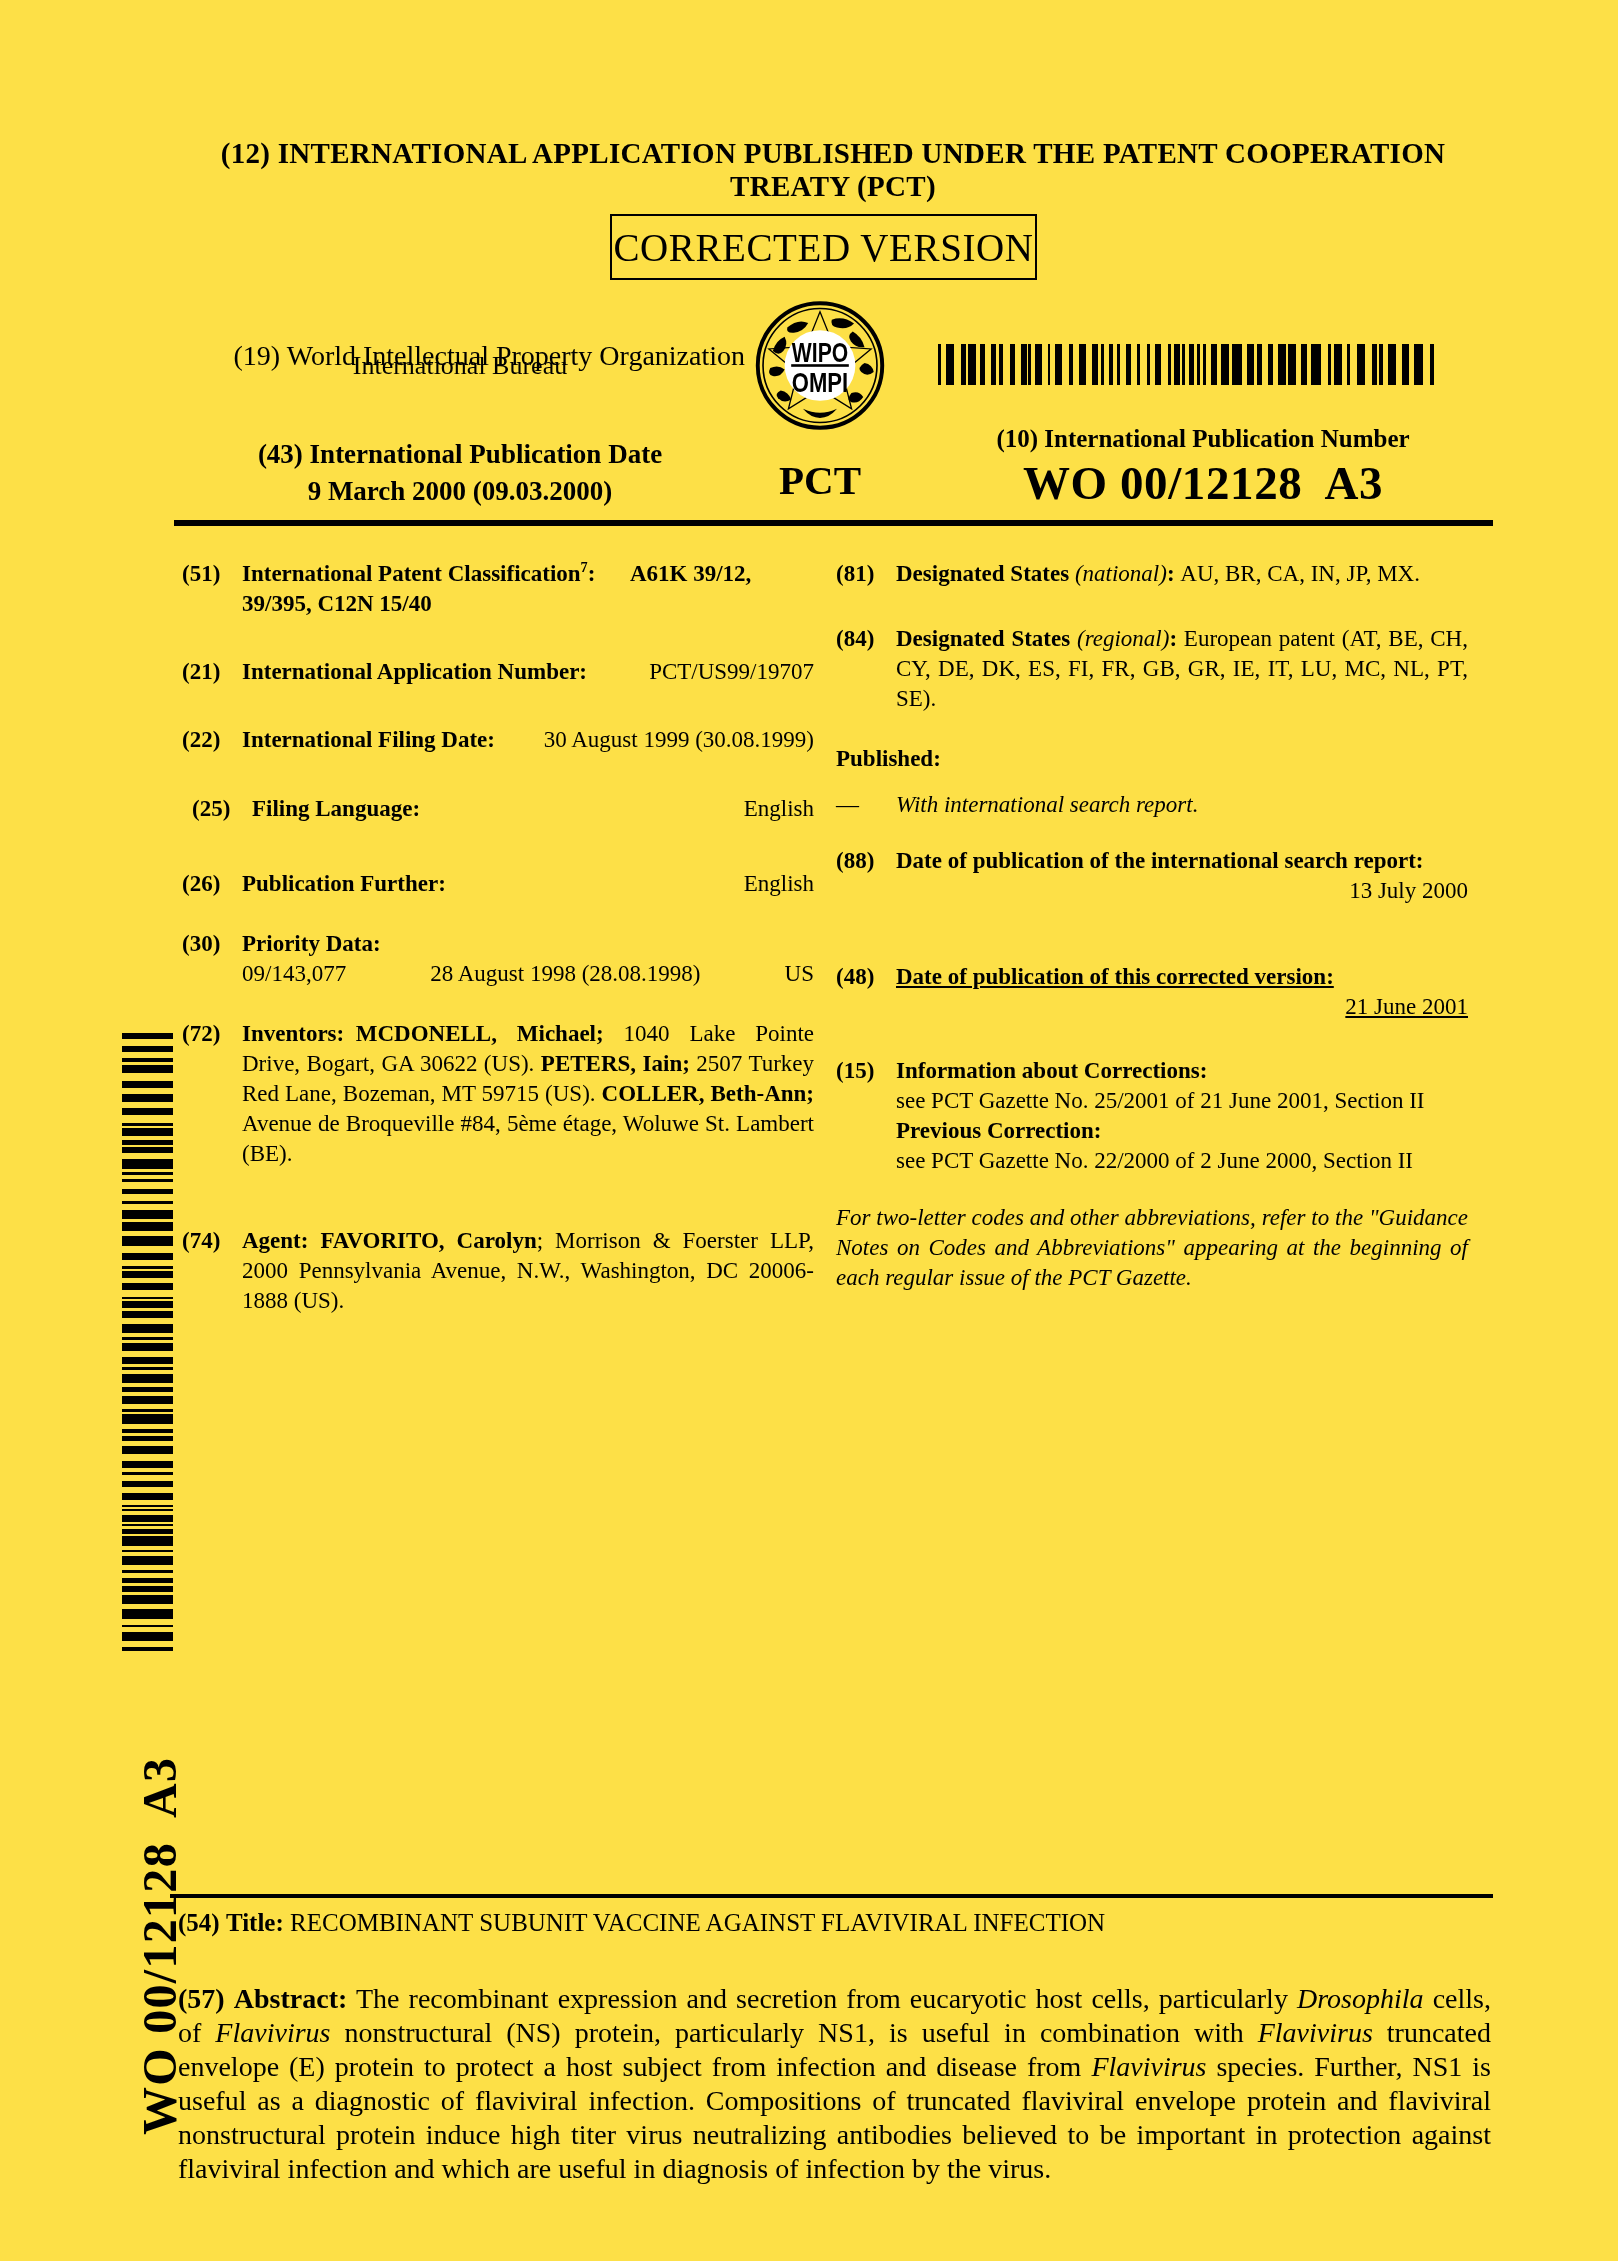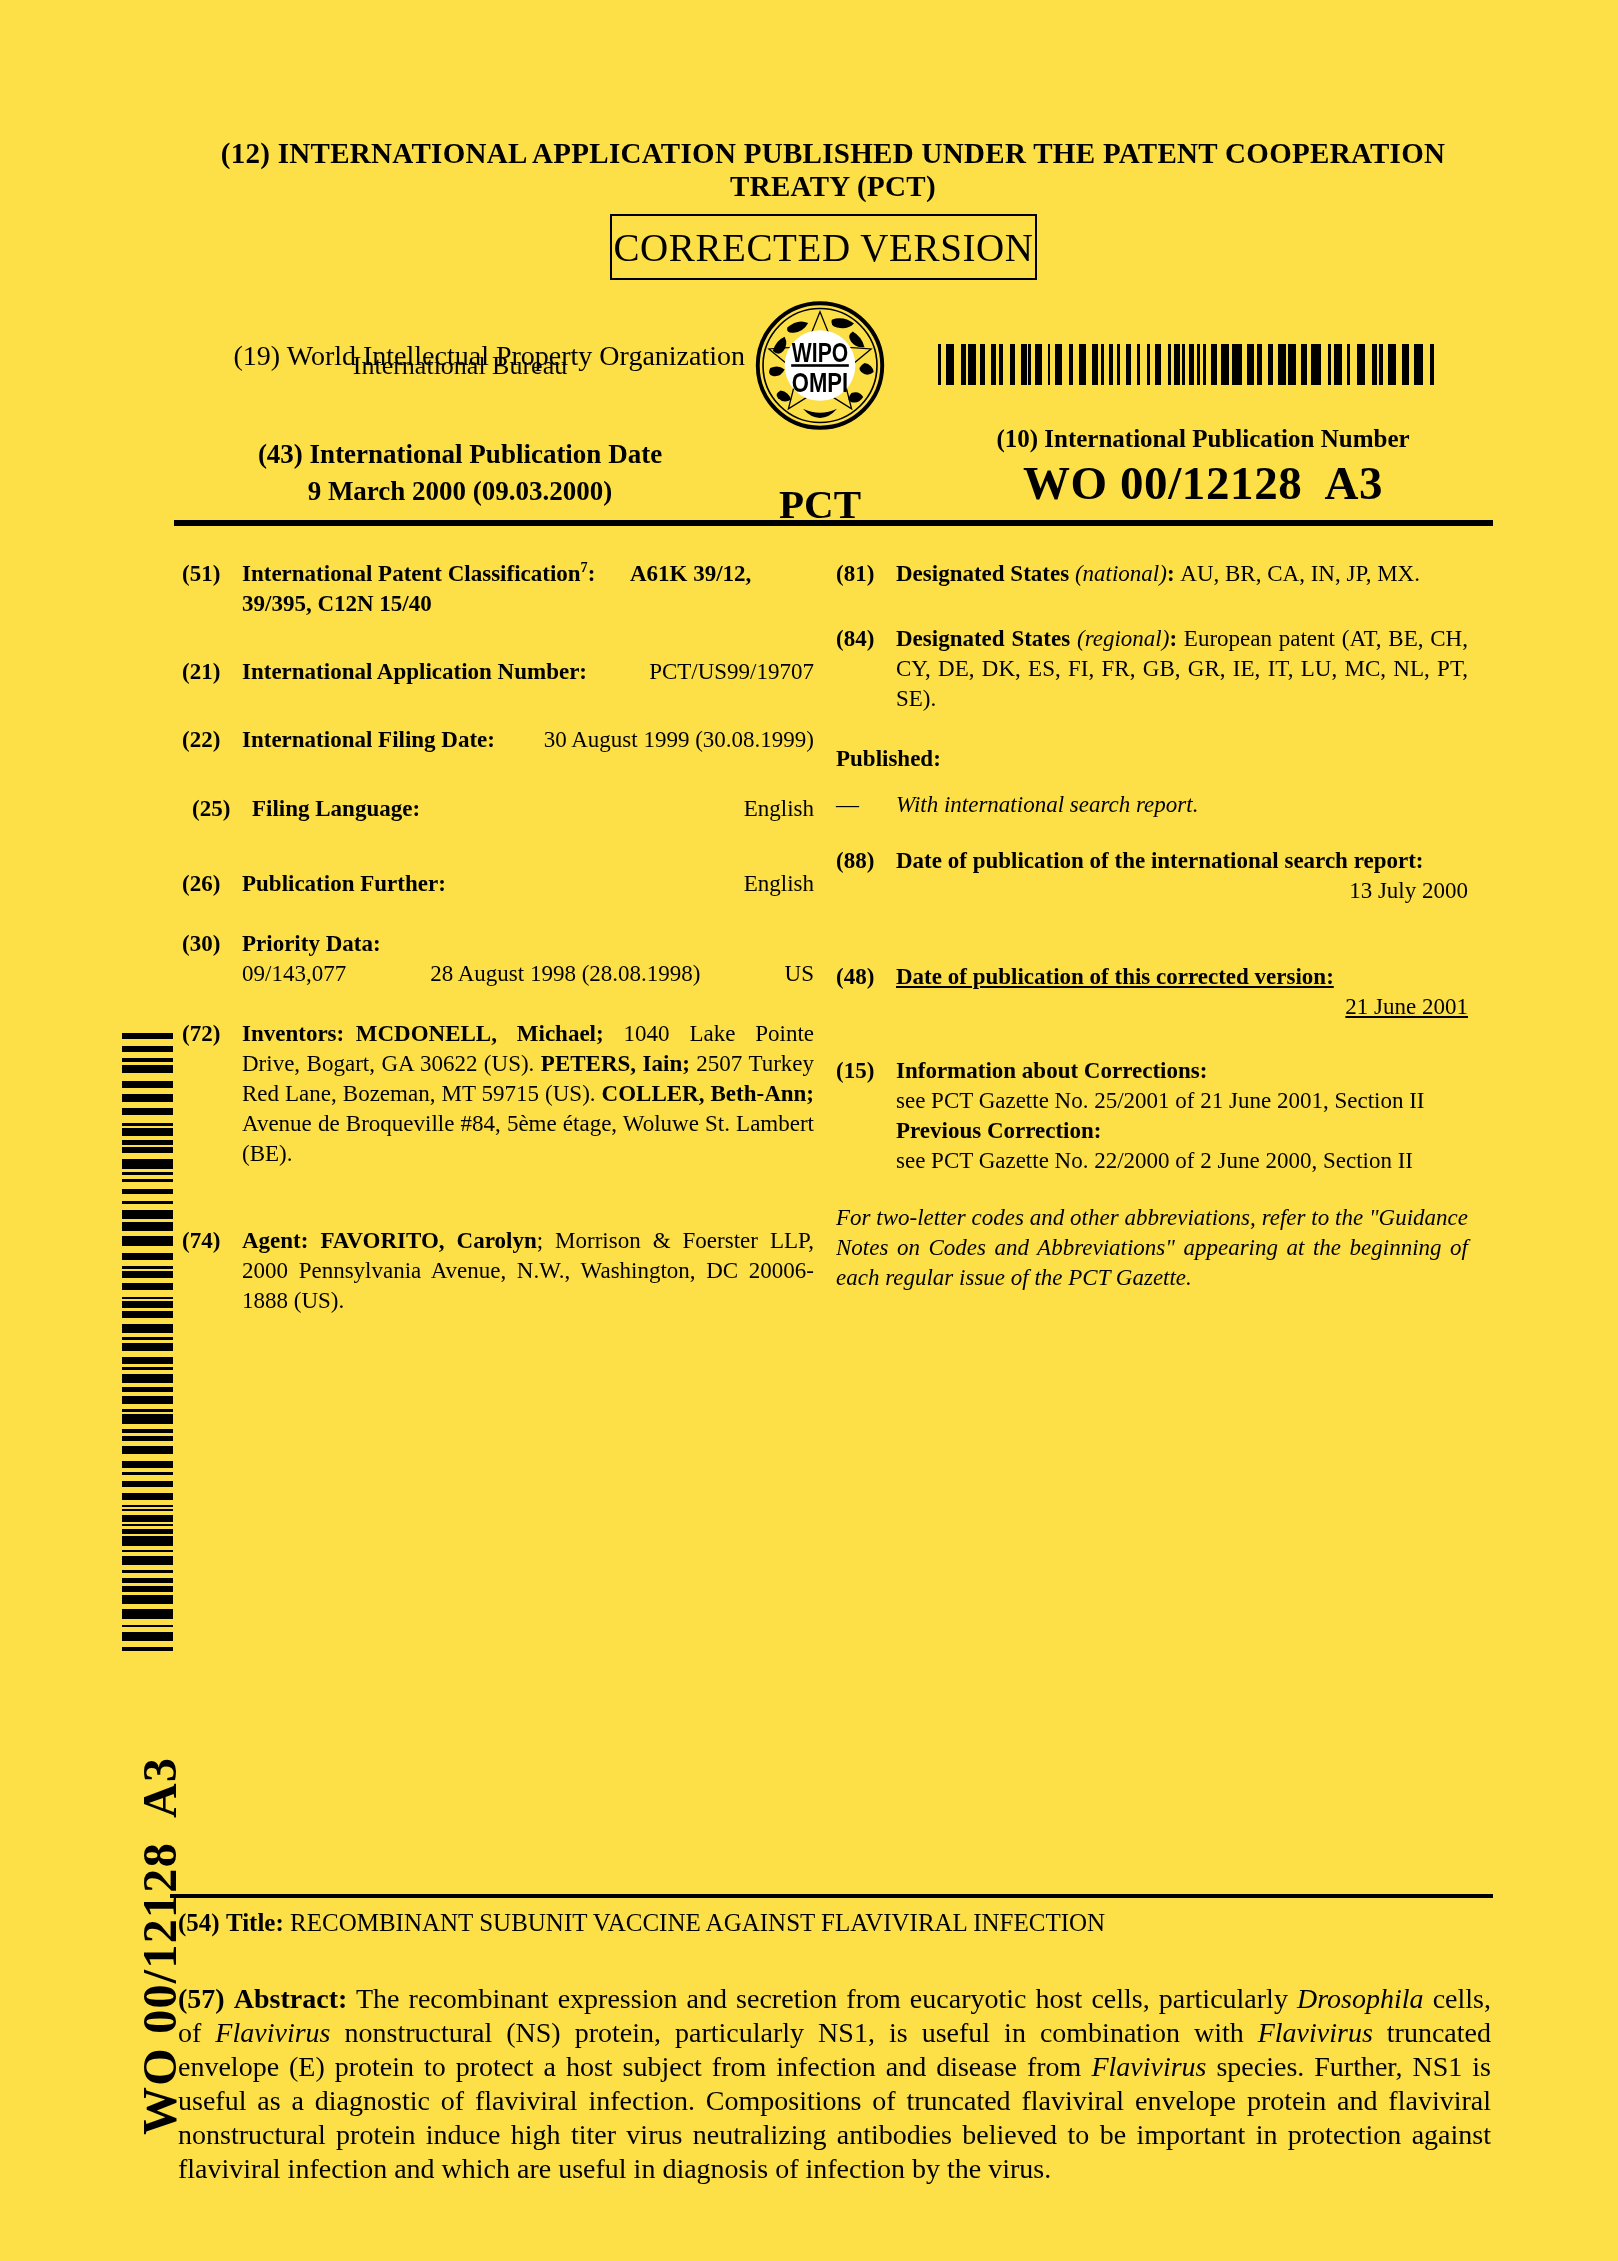--- a/index.html
+++ b/index.html
@@ -16,21 +16,21 @@
   .hdr12{position:absolute;left:175px;top:137px;width:1316px;text-align:center;
          font-size:29px;font-weight:bold;letter-spacing:0.3px;}
   .corrected{position:absolute;left:610px;top:214px;width:423px;height:62px;border:2.6px solid #000;
          display:flex;align-items:center;justify-content:center;font-size:39px;letter-spacing:0.6px;}
 
   .org{position:absolute;left:175px;top:310px;width:570px;text-align:right;font-size:28px;font-weight:normal;margin-top:30px;}
   .bureau{position:absolute;left:175px;top:351px;width:570px;text-align:center;font-size:26px;}
   .logo{position:absolute;left:754px;top:300px;width:132px;height:131px;}
   .pubdate{position:absolute;left:175px;top:436px;width:570px;text-align:center;
            font-size:27px;font-weight:bold;line-height:37px;}
-  .pct{position:absolute;left:755px;top:456px;width:130px;text-align:center;font-size:41px;font-weight:bold;margin-top:24px;}
+  .pct{position:absolute;left:755px;top:456px;width:130px;text-align:center;font-size:41px;font-weight:bold;}
   .pubnum{position:absolute;left:921px;top:425px;width:564px;text-align:center;}
   .pubnum .lab{font-size:25px;font-weight:bold;}
   .pubnum .val{font-size:47px;font-weight:bold;margin-top:2.6px;letter-spacing:0.6px;}
 
   .barcode{position:absolute;overflow:hidden;}
   .barcode .bar{position:absolute;background:#000;}
   .barcode-top{left:937px;top:344px;width:498px;height:41px;}
   .side-barcode{left:122px;top:1032px;width:51px;height:619px;}
 
   .rule-top{position:absolute;left:174px;top:520px;width:1319px;height:5.8px;background:#000;}

